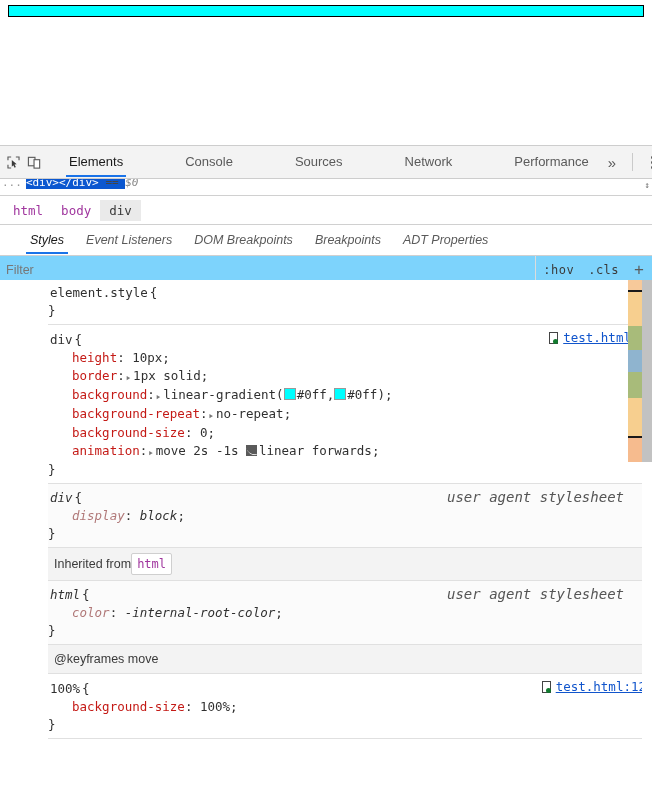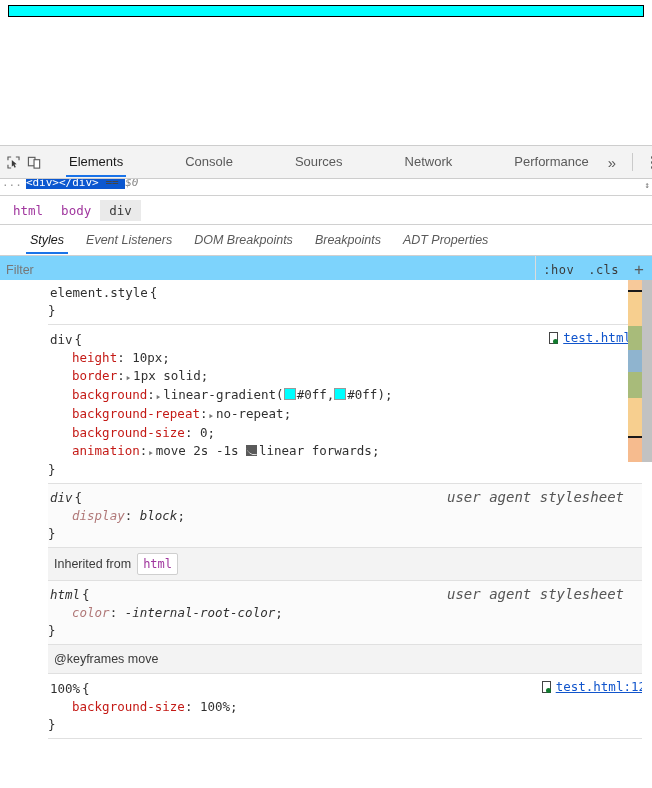--- a/index.html
+++ b/index.html
@@ -162,21 +162,21 @@
   .bezier::after {
     content:""; position:absolute; left:1px; top:1px; width:9px; height:9px;
     border-bottom:1.5px solid #fff; border-radius:0 0 0 9px;
     transform:rotate(-12deg);
   }
 
   
   .inherit-row {
     background:#f3f3f3; border-bottom:1px solid #e0e0e0;
     padding:5px 6px; font-family:"Liberation Sans", sans-serif;
-    font-size:12.5px; color:#3a3a3a; display:flex; align-items:center; gap:6px;
+    font-size:12.5px; color:#3a3a3a; display:flex; align-items:center; gap:0;
   }
   .inherit-pill {
     font-family:"DejaVu Sans Mono", monospace; font-size:12px;
     color:#a0369e; border:1px solid #cfcfcf; background:#fff;
     padding:1px 5px; border-radius:2px;
   }
   .kf-row {
     background:#f3f3f3; border-bottom:1px solid #e0e0e0;
     padding:5px 6px; font-family:Liberation Sans, sans-serif;
     font-size:12.5px; color:#3a3a3a;

